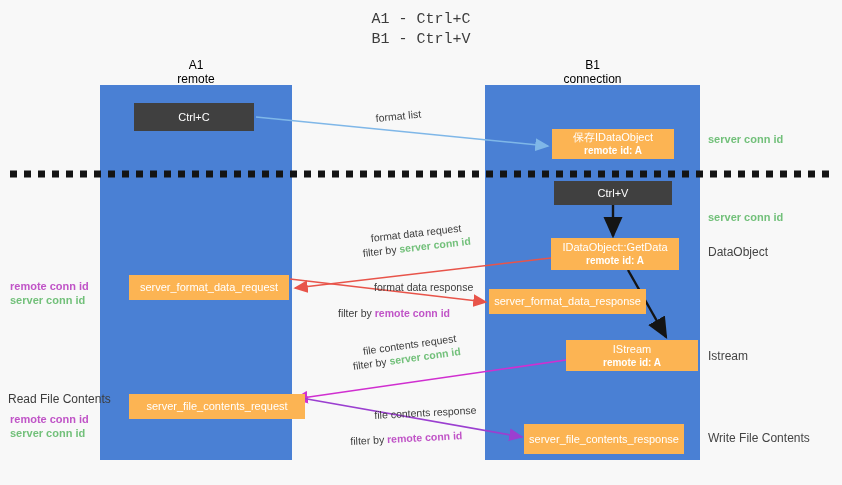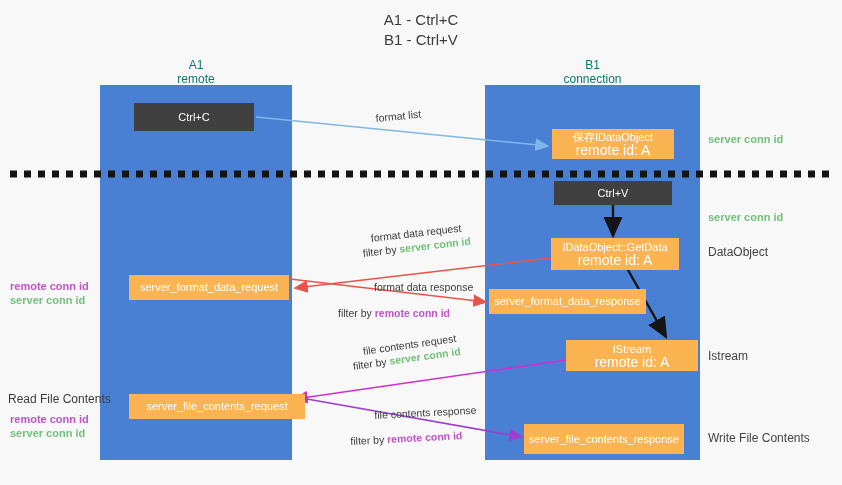--- a/index.html
+++ b/index.html
@@ -8,35 +8,35 @@
     background:#f8f8f8;
     font-family:"Liberation Sans","DejaVu Sans",sans-serif;
     color:#3c3c3c;
   }
   #stage{position:absolute;left:0;top:0;width:842px;height:485px;}
   
   .lane{position:absolute;background:#4a80d4;}
   #lane-a1{left:100px;top:85px;width:192px;height:375px;}
   #lane-b1{left:485px;top:85px;width:215px;height:375px;}
   
-  .lane-head{position:absolute;text-align:center;font-size:12px;line-height:14px;color:#0f766e;}
+  .lane-head{position:absolute;text-align:center;font-size:12px;line-height:14px;color:#000000;}
   .lane-head .t1{display:block;}
   .lane-head .t2{display:block;}
   
   #title{position:absolute;left:0;top:10px;width:842px;text-align:center;
          font-size:15px;line-height:20px;color:#3c3c3c;}
-  #title span{display:block;}
+  #title span{display:block;font-family:Liberation Mono, monospace;}
   
   .box{position:absolute;box-sizing:border-box;display:flex;flex-direction:column;
        align-items:center;justify-content:center;color:#fff;font-size:11px;line-height:13px;
        text-align:center;}
   .box.green{background:#404040;}
   .box.orange{background:#fcb košík;}
   .box.orange{background:#fcb453;}
-  .box .l2{font-size:14px;}
+  .box .l2{font-size:10px;font-weight:bold;}
   
   .lbl{position:absolute;font-size:11px;line-height:14px;white-space:nowrap;}
   .lbl.green{color:#72c07a;font-weight:bold;}
   .lbl.purple{color:#c054c7;font-weight:bold;}
   .lbl.dark{color:#3c3c3c;}
   .lbl.right{color:#444;font-size:12px;}
   
   .cap{position:absolute;font-size:10.5px;line-height:14px;white-space:nowrap;color:#3c3c3c;}
   .cap .g{color:#72c07a;font-weight:bold;}
   .cap .p{color:#c054c7;font-weight:bold;}

